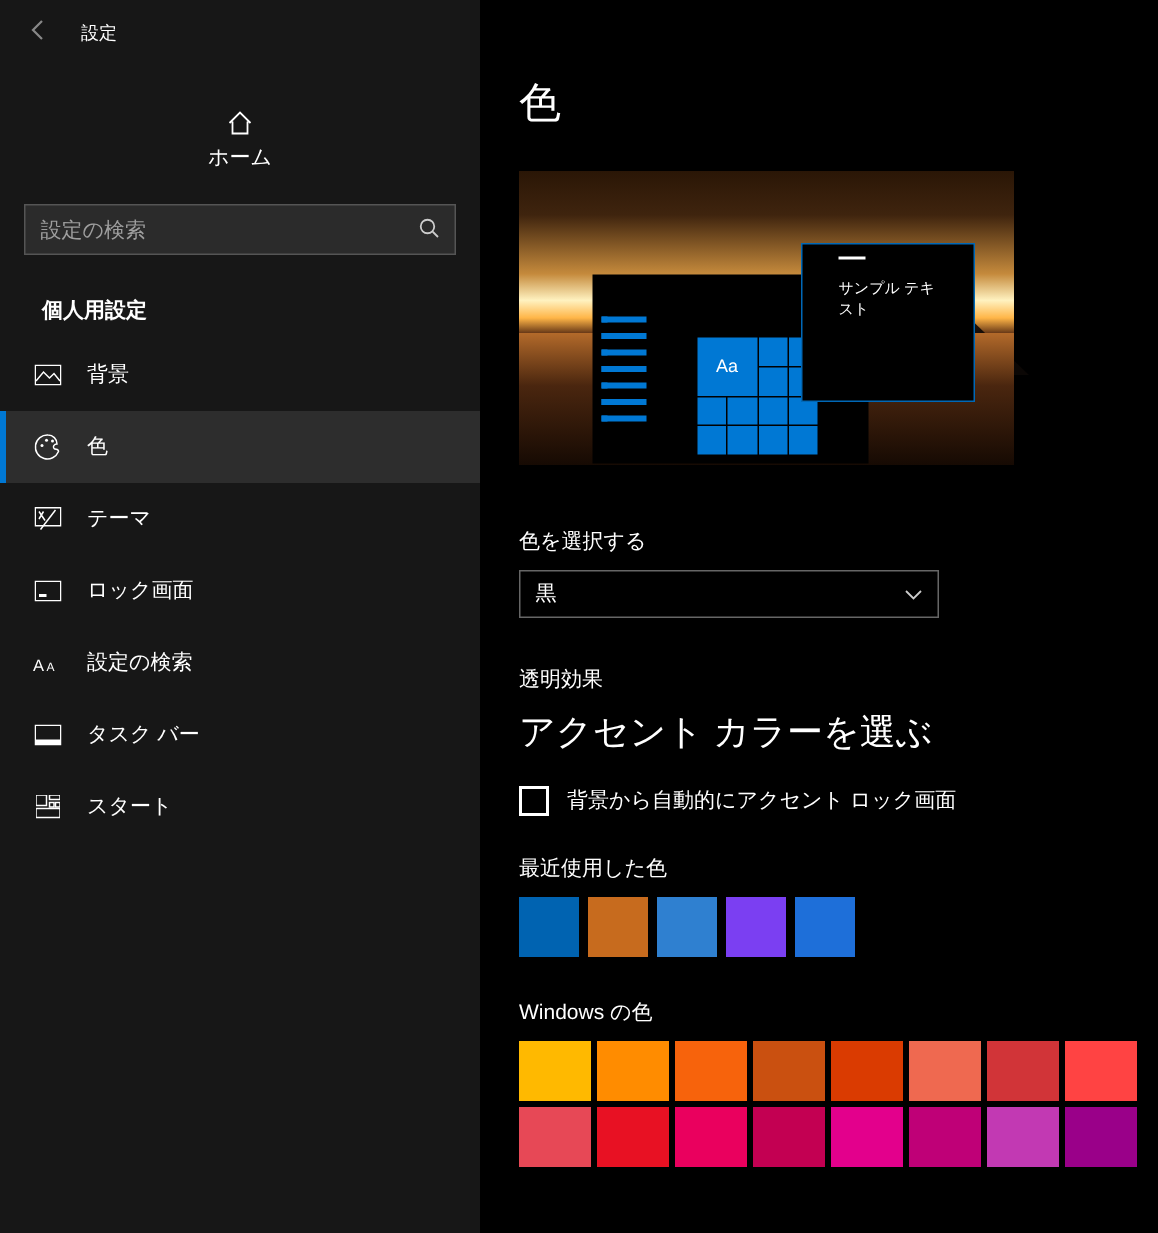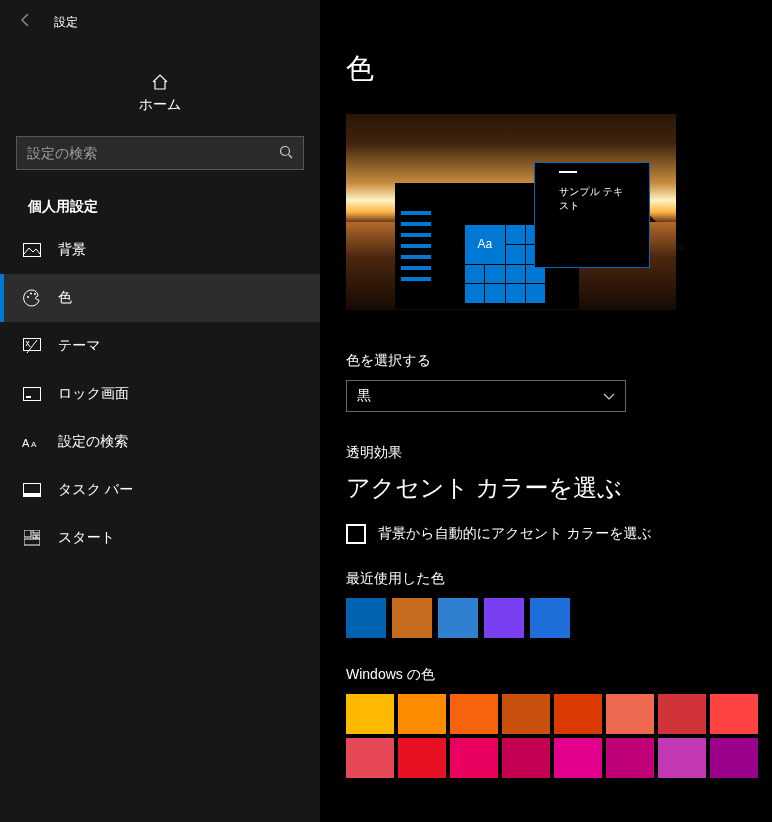--- a/index.html
+++ b/index.html
@@ -352,21 +352,21 @@
         </svg>
     </span>
   </div>
 
   <div class="field-label">透明効果</div>
 
   <div class="subheading">アクセント カラーを選ぶ</div>
 
   <div class="checkbox-row">
     <div class="checkbox"></div>
-    <span>背景から自動的にアクセント カラーを選ぶ</span>
+    <span>背景から自動的にアクセント ロック画面</span>
   </div>
 
   <div class="field-label">最近使用した色</div>
   <div class="swatch-row" id="recent-colors">
       <div class="swatch" style="background: rgb(0, 99, 177);"></div>
       <div class="swatch" style="background: rgb(199, 107, 30);"></div>
       <div class="swatch" style="background: rgb(47, 128, 208);"></div>
       <div class="swatch" style="background: rgb(123, 63, 242);"></div>
       <div class="swatch" style="background: rgb(30, 111, 217);"></div>
     </div>

